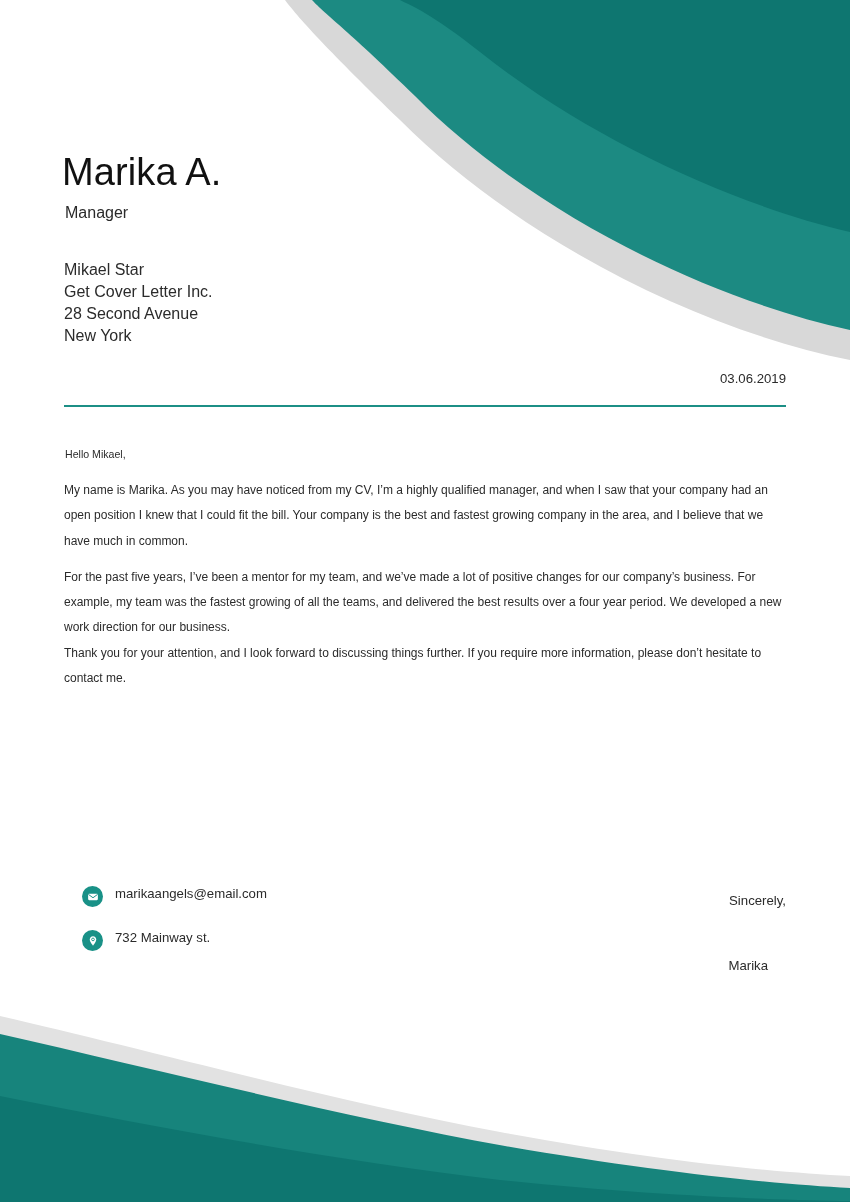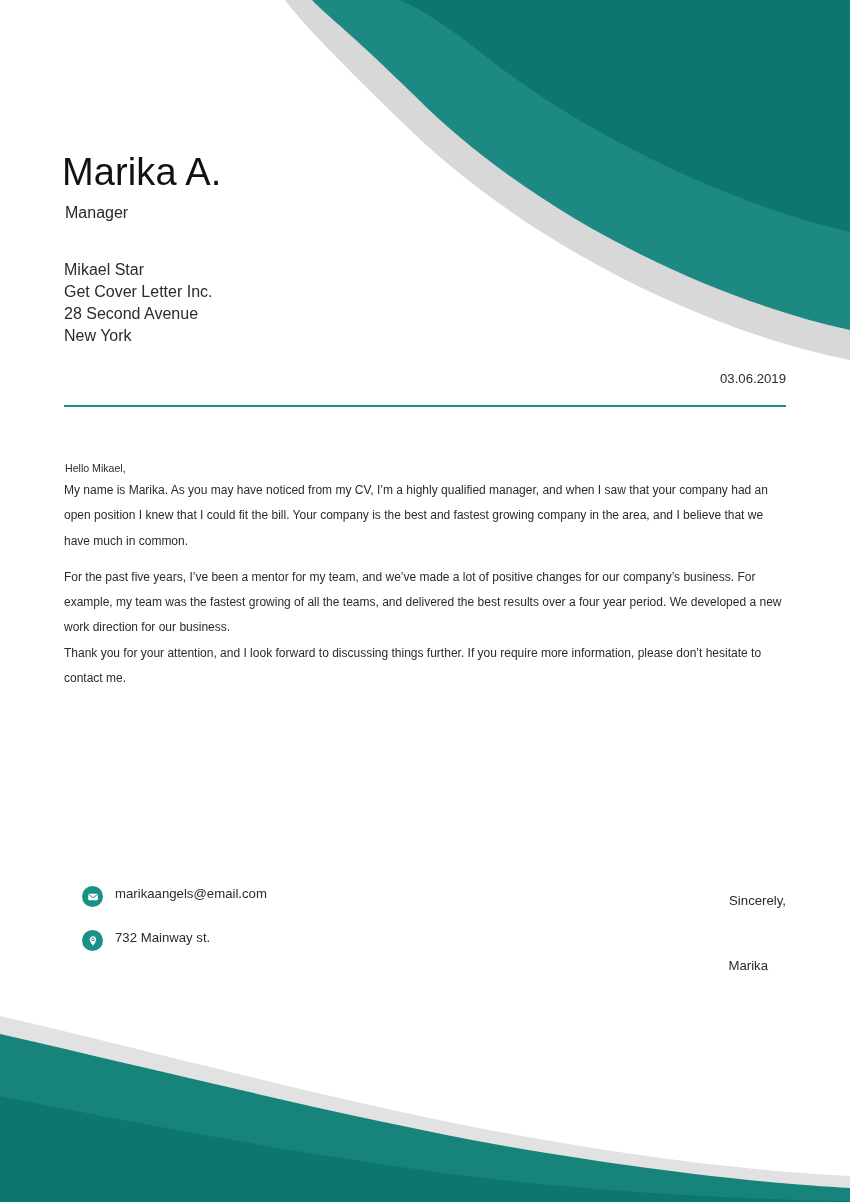--- a/index.html
+++ b/index.html
@@ -83,21 +83,21 @@
     left: 64px;
     top: 405px;
     width: 722px;
     height: 2px;
     background: #1c8f86;
   }
 
   .salutation {
     position: absolute;
     left: 65px;
-    top: 462px;
+    top: 448px;
     font-size: 10.6px;
     color: #2b2b2b;
   }
 
   .body-text {
     position: absolute;
     left: 64px;
     top: 478px;
     width: 724px;
     font-size: 12px;

